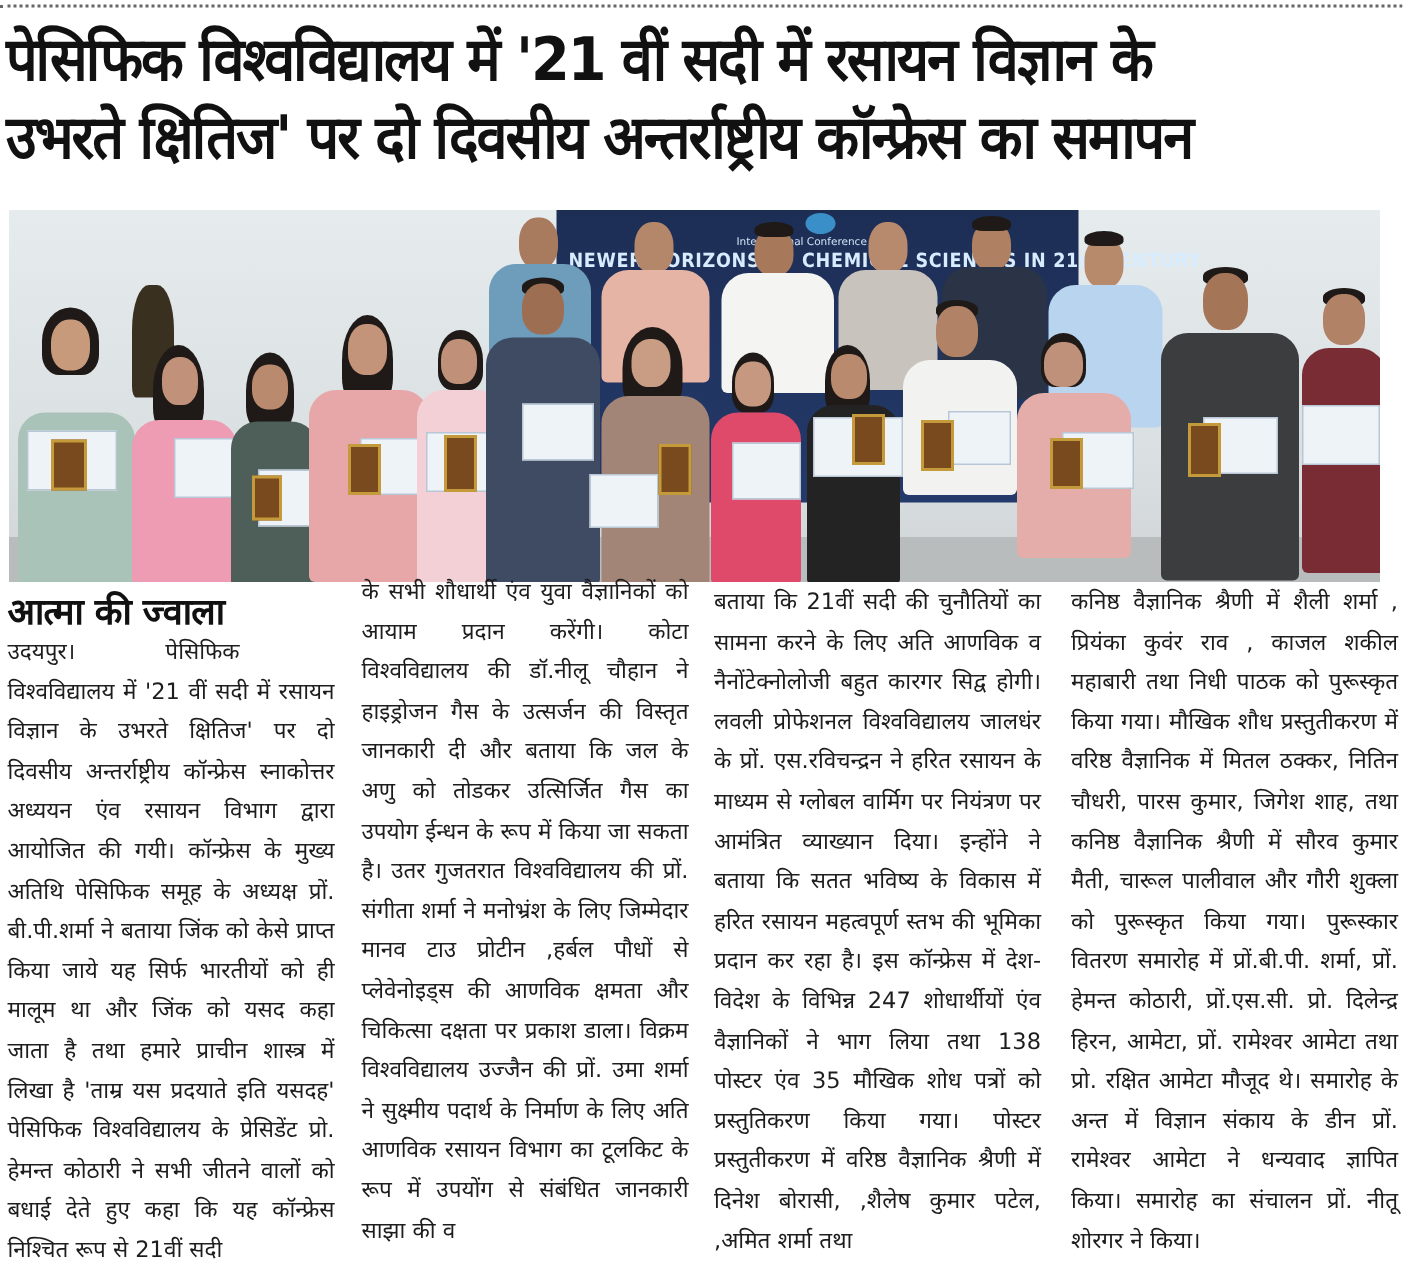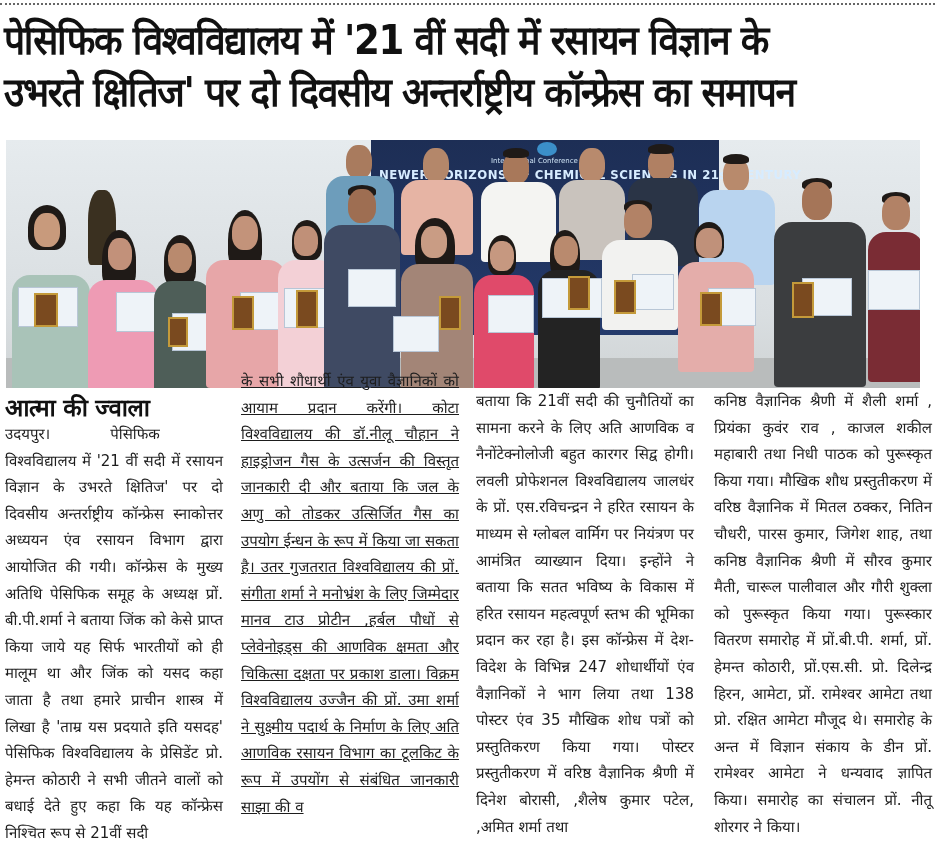--- a/index.html
+++ b/index.html
@@ -56,21 +56,21 @@
   .statue { position: absolute; left: 82px; top: 50px; width: 28px; height: 75px; background: #3a3020; border-radius: 40% 40% 10% 10%; }
 
   
   .col {
     position: absolute; top: 395px; width: 218px;
     font-family: "DejaVu Sans", sans-serif; font-size: 15px; line-height: 26.6px;
     text-align: justify; color: #1d1d1d;
   }
   .col p { margin: 0; }
   .col-1 { left: 5px; }
-  .col-2 { left: 241px; top: 368px; text-decoration: underline; }
+  .col-2 { left: 241px; top: 381px; }
   .col-3 { left: 476px; top: 388px; }
   .col-4 { left: 714px; top: 388px; }
 
   .masthead-name {
     font-weight: bold; font-size: 24px; line-height: 26px; color: #111; letter-spacing: -0.5px;
   }
   .masthead-url {
     font-weight: bold; font-size: 13.5px; line-height: 18px; color: #111;
     border-bottom: 1.5px solid #333; padding-bottom: 2px; margin-bottom: 1px; width: 207px;
   }

